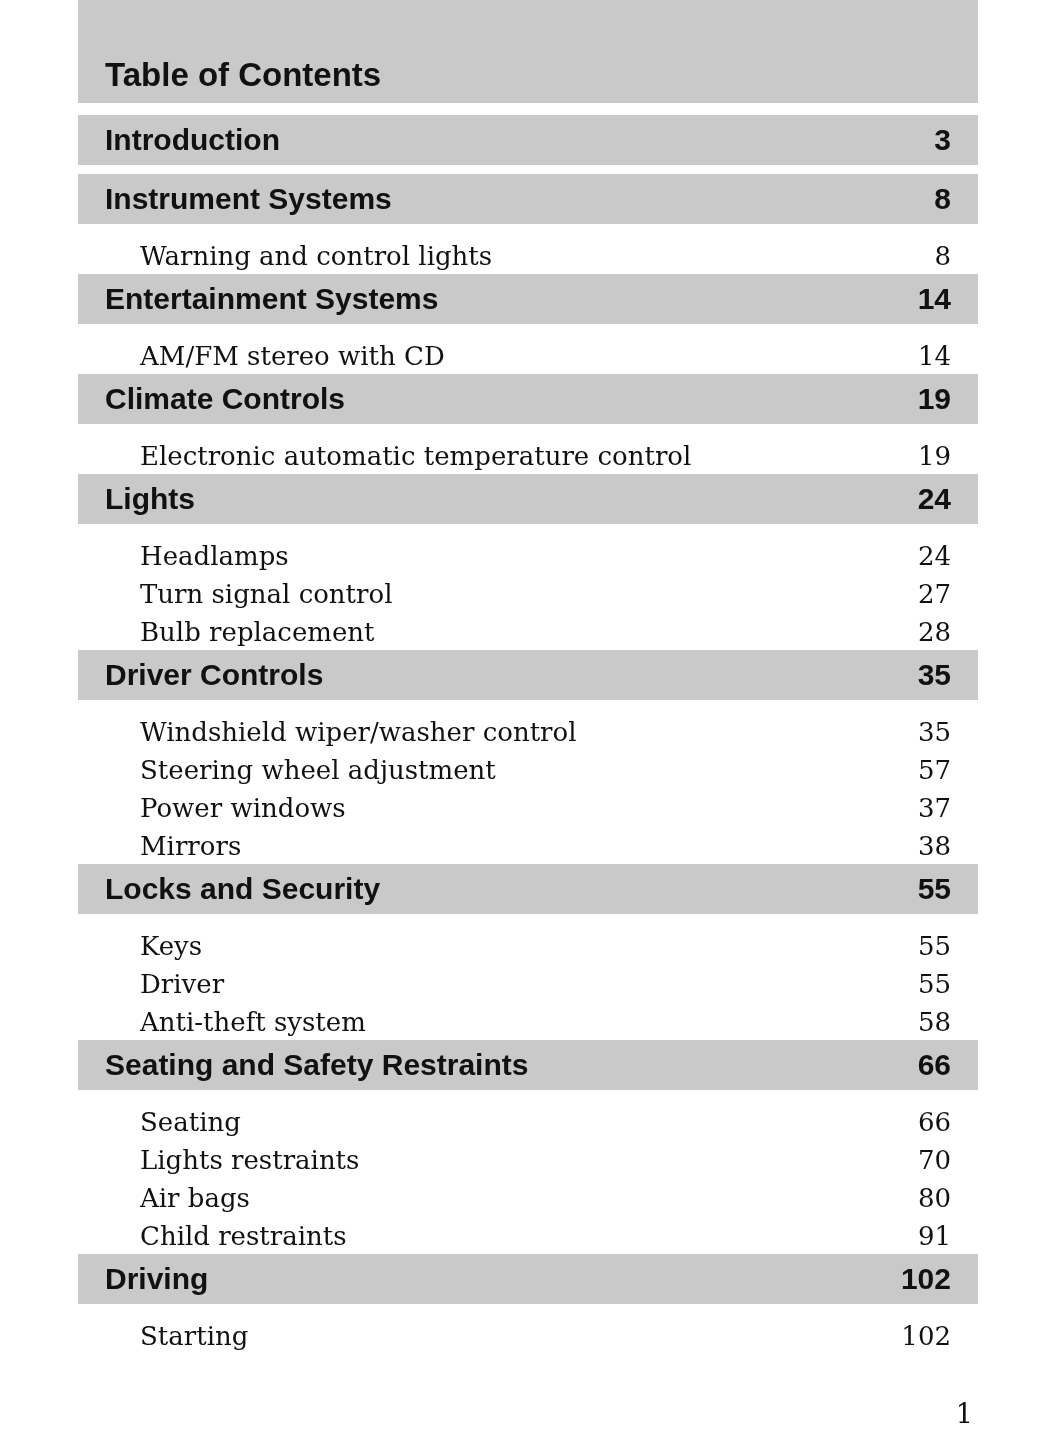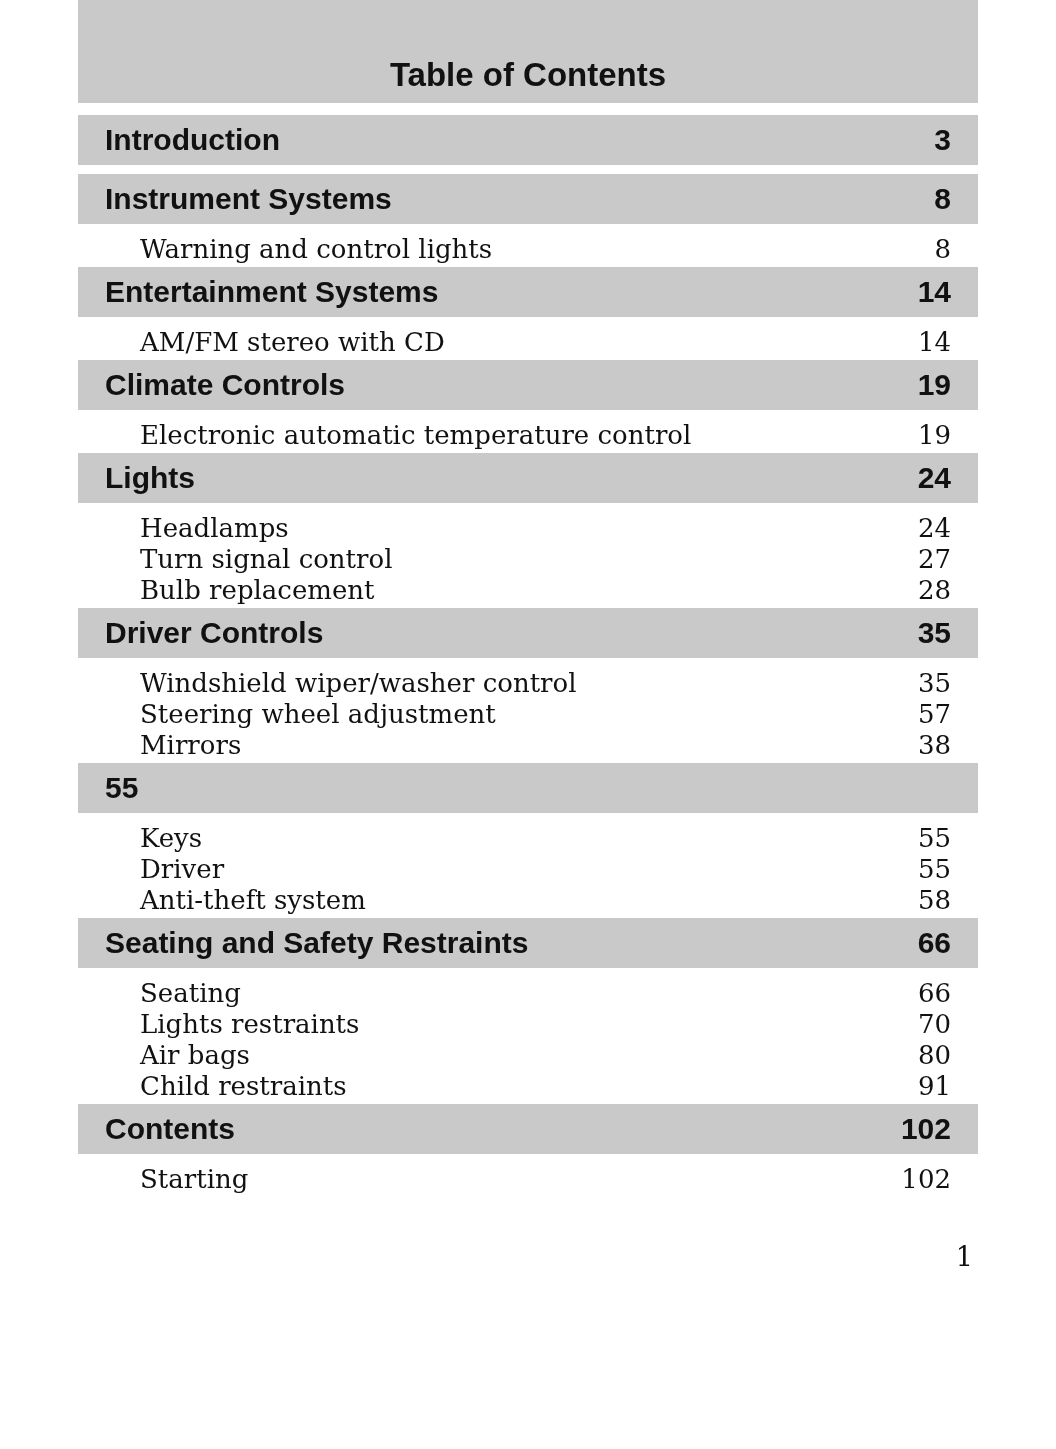--- a/index.html
+++ b/index.html
@@ -19,21 +19,21 @@
   }
   .content {
     margin: 0 78px;
     width: 900px;
   }
   .header-bar {
     height: 103px;
     background: var(--bar-gray);
     display: flex;
     align-items: flex-end;
-    justify-content: center;
+    justify-content: flex-start;
     padding: 0 27px 12px 27px;
     margin-bottom: 12px;
   }
   .header-title {
     font-family: "Liberation Sans", sans-serif;
     font-weight: bold;
     font-size: 33px;
     line-height: 1;
     color: var(--ink);
   }
@@ -56,20 +56,21 @@
   }
   .sub-list {
     list-style: none;
     padding: 10px 27px 2px 62px;
   }
   .sub-row {
     height: 31px;
     line-height: 31px;
     display: flex;
     justify-content: space-between;
+    margin-top: 7px;
   }
   .sub-label, .sub-page {
     font-family: "DejaVu Serif", "Liberation Serif", serif;
     font-weight: normal;
     font-size: 26px;
     line-height: 31px;
     color: var(--ink);
     white-space: nowrap;
   }
   .footer {
@@ -164,27 +165,32 @@
           <ul class="sub-list">
             <li class="sub-row">
               <span class="sub-label">Windshield wiper/washer control</span>
               <span class="sub-page">35</span>
             </li>
             <li class="sub-row">
               <span class="sub-label">Steering wheel adjustment</span>
               <span class="sub-page">57</span>
             </li>
             <li class="sub-row">
+              <span class="sub-label">Power windows</span>
+              <span class="sub-page">37</span>
+            </li>
+            <li class="sub-row">
               <span class="sub-label">Mirrors</span>
               <span class="sub-page">38</span>
             </li>
           </ul>
         </section>
         <section class="toc-section has-items">
           <div class="section-bar">
+            <span class="section-title">Locks and Security</span>
             <span class="section-page">55</span>
           </div>
           <ul class="sub-list">
             <li class="sub-row">
               <span class="sub-label">Keys</span>
               <span class="sub-page">55</span>
             </li>
             <li class="sub-row">
               <span class="sub-label">Driver</span>
               <span class="sub-page">55</span>
@@ -214,21 +220,21 @@
               <span class="sub-page">80</span>
             </li>
             <li class="sub-row">
               <span class="sub-label">Child restraints</span>
               <span class="sub-page">91</span>
             </li>
           </ul>
         </section>
         <section class="toc-section has-items">
           <div class="section-bar">
-            <span class="section-title">Contents</span>
+            <span class="section-title">Driving</span>
             <span class="section-page">102</span>
           </div>
           <ul class="sub-list">
             <li class="sub-row">
               <span class="sub-label">Starting</span>
               <span class="sub-page">102</span>
             </li>
           </ul>
         </section>
       </div>

